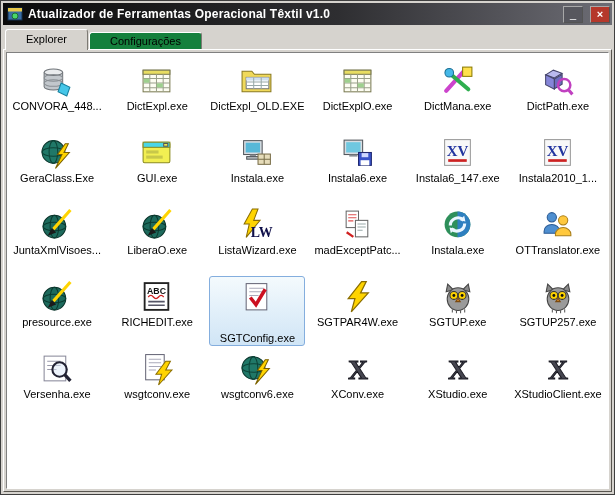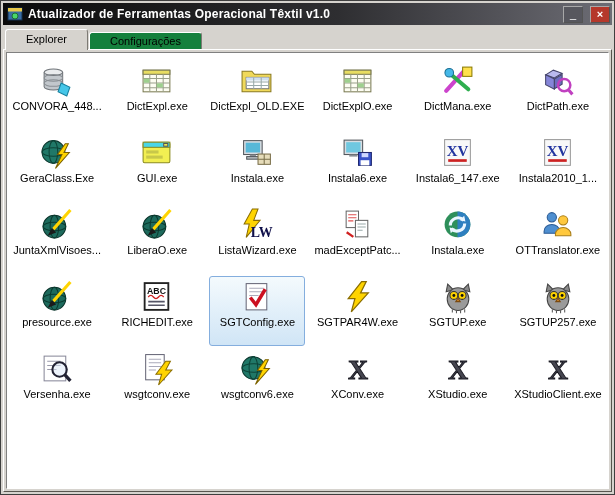--- a/index.html
+++ b/index.html
@@ -70,20 +70,21 @@
     padding-top:6px;
   }
   .cell {
     display:flex; flex-direction:column; align-items:center;
     padding-top:3px; margin:1px 2px;
     border:1px solid transparent; border-radius:3px;
   }
   .cell.selected {
     background:linear-gradient(#f4fafd,#d0e5f6);
     border-color:#84aede;
+    gap:16px;
   }
   .ficon {
     width:34px; height:34px;
     display:flex; align-items:center; justify-content:center;
   }
   .ficon svg { display:block; }
   .flabel {
     margin-top:2px; font-size:11px; line-height:13px; color:#000;
     text-align:left; white-space:nowrap; max-width:98px; overflow:hidden;
   }

